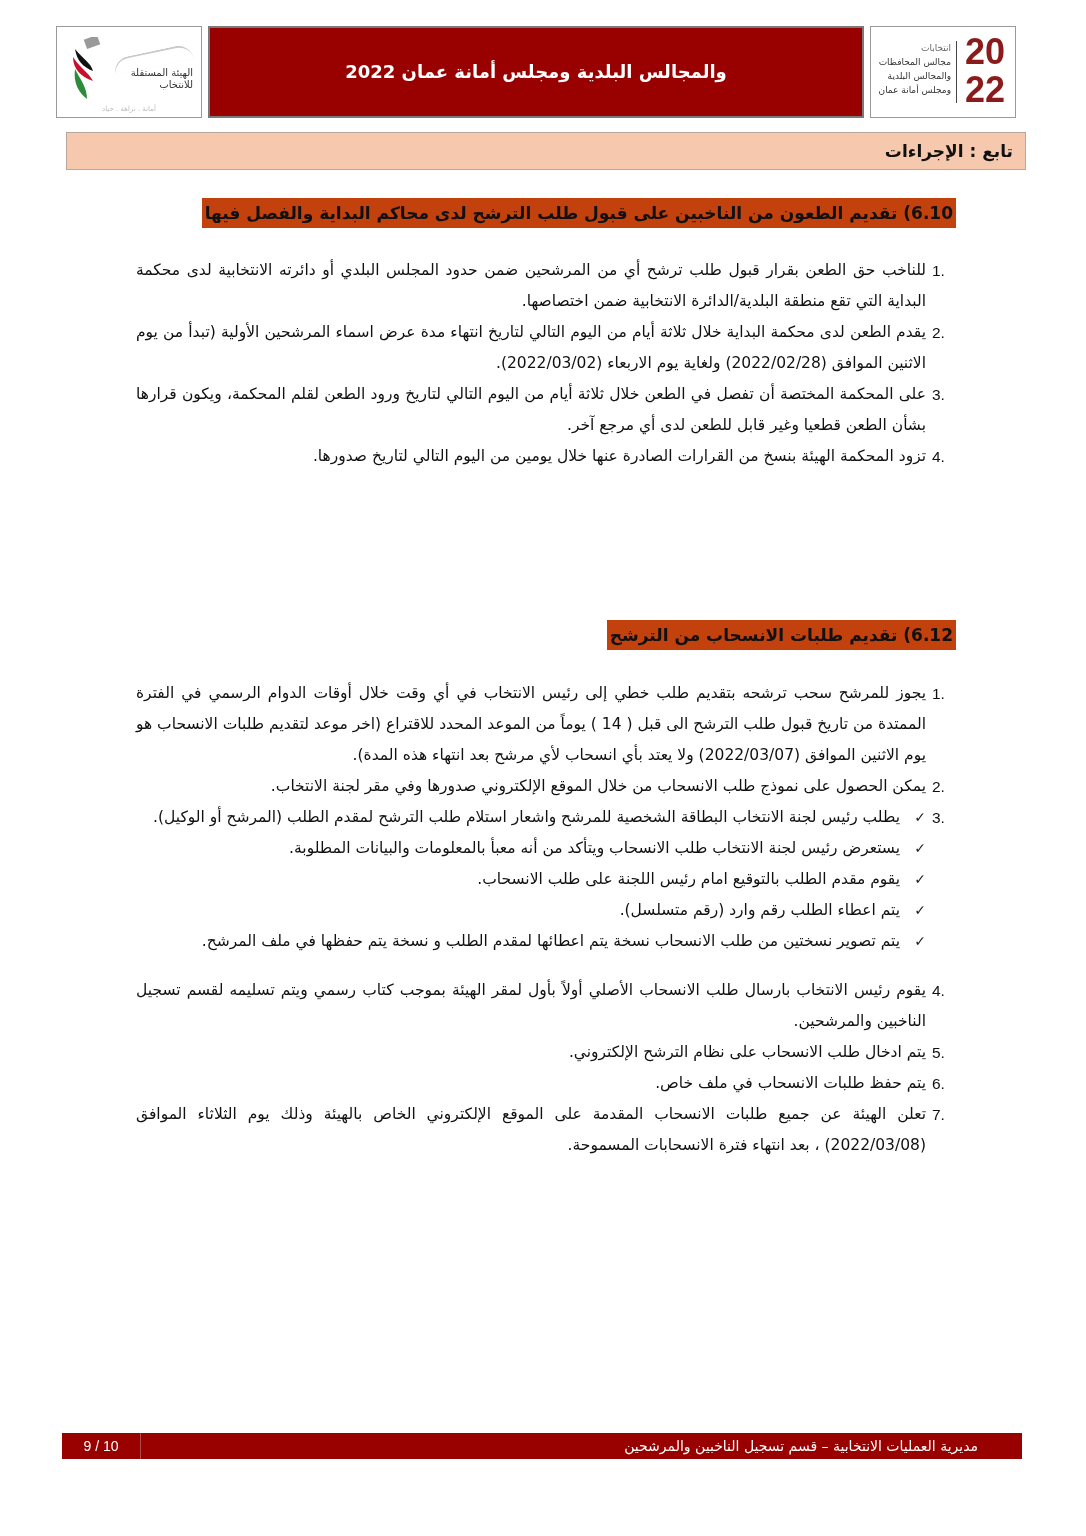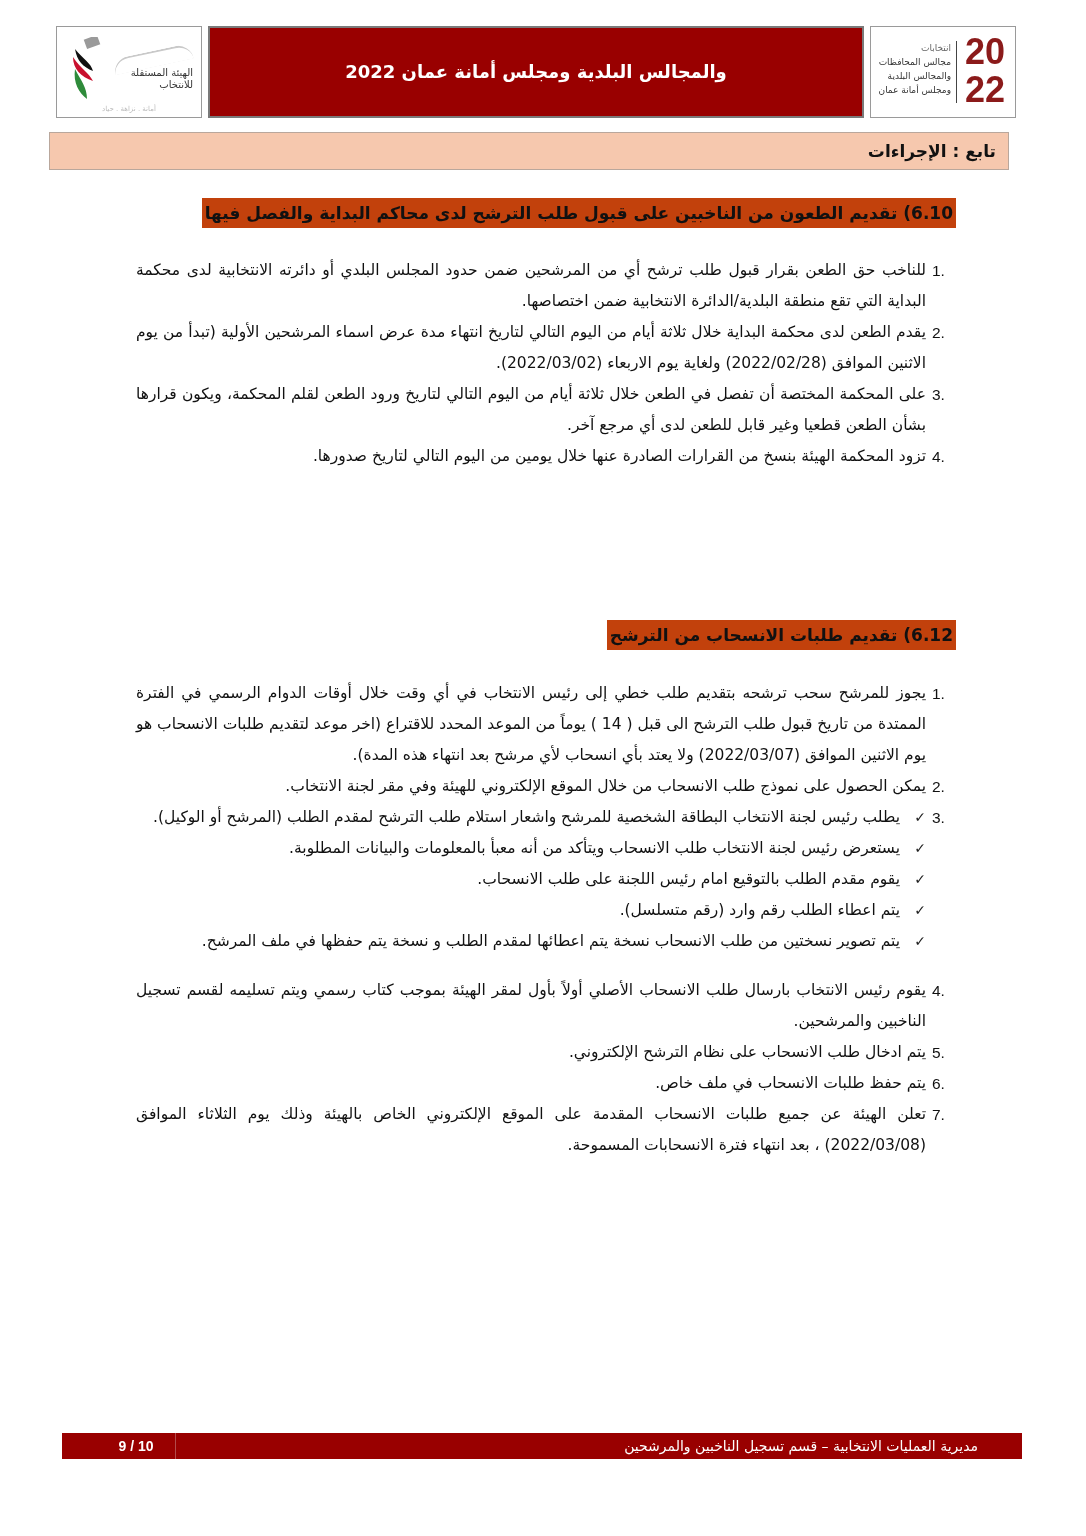--- a/index.html
+++ b/index.html
@@ -44,21 +44,21 @@
       text-align: center; font-family: "Liberation Sans", sans-serif;
     }
     .logo-right .vbar {
       position: absolute; right: 58px; top: 14px; width: 1px; height: 62px; background: #444;
     }
     .logo-right .lines {
       position: absolute; right: 64px; top: 14px; width: 76px;
       font-size: 9px; line-height: 14px; color: #333; text-align: right; direction: rtl;
     }
     .continuation-bar {
-      position: absolute; left: 49px; top: 132px; width: 960px; height: 38px;
+      position: absolute; left: 66px; top: 132px; width: 960px; height: 38px;
       background: #f6c8ae; border: 1px solid #b9a79c; box-sizing: border-box;
       direction: rtl; padding-right: 12px; font-weight: bold; font-size: 17px; line-height: 36px;
     }
     .section-heading {
       position: absolute; right: 130px; background: #c2410c;
       font-weight: bold; font-size: 17px; line-height: 30px; height: 30px;
       direction: rtl; padding: 0 3px;
     }
     .list {
       position: absolute; right: 160px; width: 790px; direction: rtl;
@@ -73,22 +73,22 @@
     .sublist li { position: relative; padding-right: 26px; }
     .sublist li .check {
       position: absolute; right: 0; top: 0; font-size: 14px; color: #222;
     }
     .footer {
       position: absolute; left: 62px; top: 1433px; width: 960px; height: 26px;
       background: #990000; color: #fff; box-sizing: border-box;
     }
     .footer .page {
       position: absolute; left: 0; top: 0; width: 78px; height: 26px;
-      border-right: 1px solid #b34a4a; text-align: center; font-weight: bold;
-      font-size: 14px; line-height: 26px; font-family: "Liberation Sans", sans-serif; margin-left: 35px;
+      border-right: 1px solid #b34a4a; text-align: center; font-weight: normal;
+      font-size: 14px; line-height: 26px; font-family: "Liberation Sans", sans-serif;
     }
     .footer .dept {
       position: absolute; right: 44px; top: 0; line-height: 26px; font-size: 14px;
       font-weight: normal; direction: rtl;
     }
   </style>
 </head>
 <body>
 
 <div class="header">
@@ -134,21 +134,21 @@
   <li><span class="num">1.</span><span>للناخب حق الطعن بقرار قبول طلب ترشح أي من المرشحين ضمن حدود المجلس البلدي أو دائرته الانتخابية لدى محكمة البداية التي تقع منطقة البلدية/الدائرة الانتخابية ضمن اختصاصها.</span></li>
   <li><span class="num">2.</span><span>يقدم الطعن لدى محكمة البداية خلال ثلاثة أيام من اليوم التالي لتاريخ انتهاء مدة عرض اسماء المرشحين الأولية (تبدأ من يوم الاثنين الموافق (2022/02/28) ولغاية يوم الاربعاء (2022/03/02).</span></li>
   <li><span class="num">3.</span><span>على المحكمة المختصة أن تفصل في الطعن خلال ثلاثة أيام من اليوم التالي لتاريخ ورود الطعن لقلم المحكمة، ويكون قرارها بشأن الطعن قطعيا وغير قابل للطعن لدى أي مرجع آخر.</span></li>
   <li><span class="num">4.</span><span>تزود المحكمة الهيئة بنسخ من القرارات الصادرة عنها خلال يومين من اليوم التالي لتاريخ صدورها.</span></li>
 </ol>
 
 <div class="section-heading" style="top:620px;margin-left:40px;">6.12) تقديم طلبات الانسحاب من الترشح</div>
 
 <ol class="list" style="top:678px;">
   <li><span class="num">1.</span><span>يجوز للمرشح سحب ترشحه بتقديم طلب خطي إلى رئيس الانتخاب في أي وقت خلال أوقات الدوام الرسمي في الفترة الممتدة من تاريخ قبول طلب الترشح الى قبل ( 14 ) يوماً من الموعد المحدد للاقتراع (اخر موعد لتقديم طلبات الانسحاب هو يوم الاثنين الموافق (2022/03/07) ولا يعتد بأي انسحاب لأي مرشح بعد انتهاء هذه المدة).</span></li>
-  <li><span class="num">2.</span><span>يمكن الحصول على نموذج طلب الانسحاب من خلال الموقع الإلكتروني للهيئة وفي مقر لجنة الانتخاب.</span></li>
+  <li><span class="num">2.</span><span>يمكن الحصول على نموذج طلب الانسحاب من خلال الموقع الإلكتروني صدورها وفي مقر لجنة الانتخاب.</span></li>
   <li><span class="num">3.</span>
     <ul class="sublist">
       <li><span class="check">✓</span><span>يطلب رئيس لجنة الانتخاب البطاقة الشخصية للمرشح واشعار استلام طلب الترشح لمقدم الطلب (المرشح أو الوكيل).</span></li>
       <li><span class="check">✓</span><span>يستعرض رئيس لجنة الانتخاب طلب الانسحاب ويتأكد من أنه معبأ بالمعلومات والبيانات المطلوبة.</span></li>
       <li><span class="check">✓</span><span>يقوم مقدم الطلب بالتوقيع امام رئيس اللجنة على طلب الانسحاب.</span></li>
       <li><span class="check">✓</span><span>يتم اعطاء الطلب رقم وارد (رقم متسلسل).</span></li>
       <li><span class="check">✓</span><span>يتم تصوير نسختين من طلب الانسحاب نسخة يتم اعطائها لمقدم الطلب و نسخة يتم حفظها في ملف المرشح.</span></li>
     </ul>
     <div style="height:18px"></div>
   </li>

